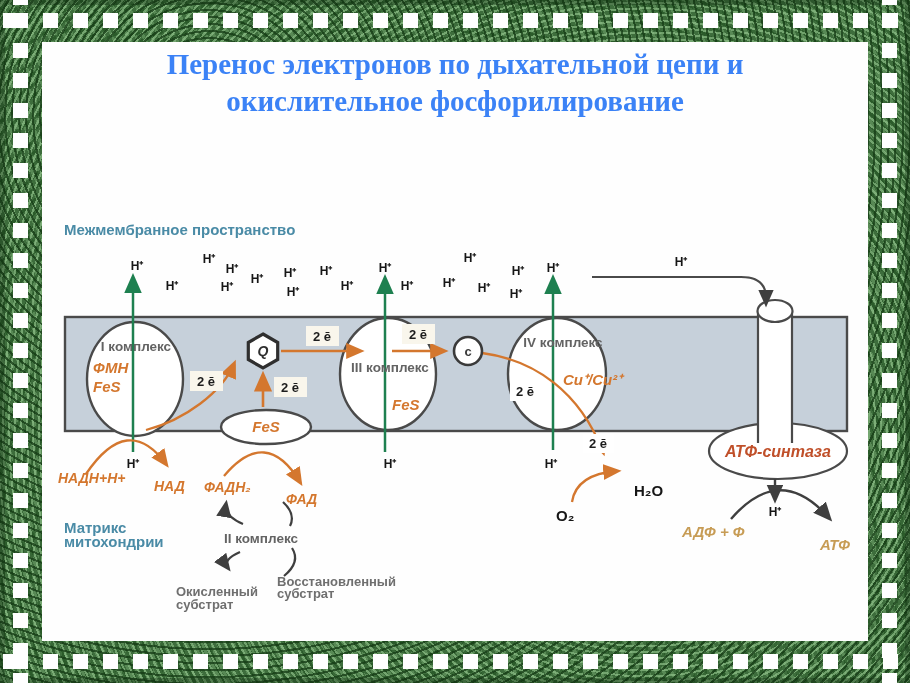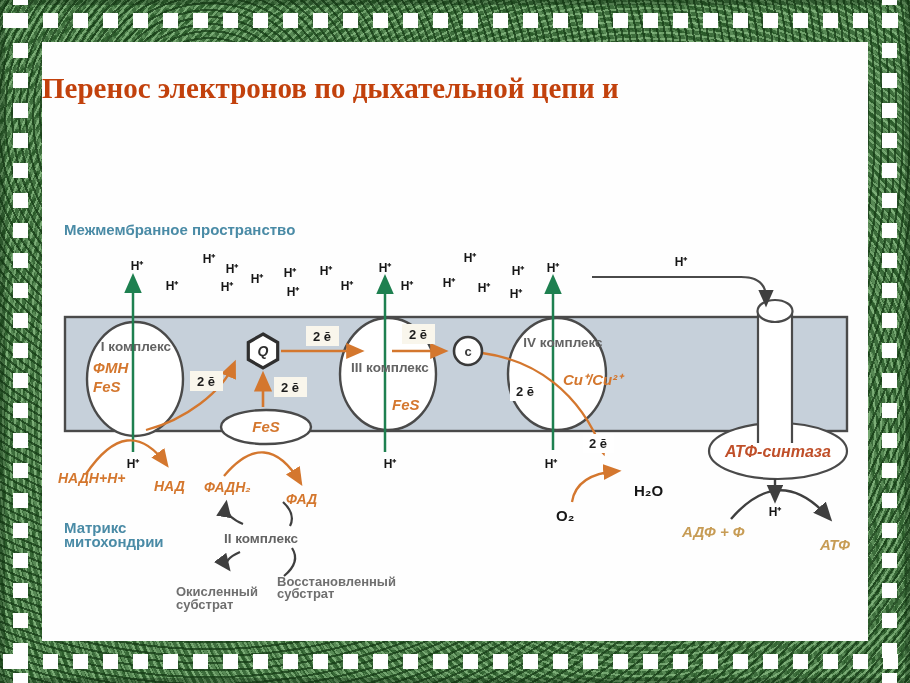--- a/index.html
+++ b/index.html
@@ -21,23 +21,23 @@
     background-image:repeating-linear-gradient(90deg,#fff 0 15px, rgba(0,0,0,0) 15px 30px);
     background-position:13px 0; }
   .sprocket.v { top:0; height:100%; width:15px;
     background-image:repeating-linear-gradient(180deg,#fff 0 15px, rgba(0,0,0,0) 15px 30px);
     background-position:0 13px; }
   .sp-top { top:13px; } .sp-bottom { bottom:14px; }
   .sp-left { left:13px; } .sp-right { right:13px; }
 
   
   .slide { position:absolute; left:42px; top:42px; width:826px; height:599px; background:#fefefe; }
-  .title { padding-top:28px; text-align:left;
+  .title { padding-top:4px; text-align:center;
     font-family:"Liberation Serif", serif; font-weight:bold;
-    font-size:29px; line-height:37px; color:#c2410c; }
+    font-size:29px; line-height:37px; color:#3b82f6; }
 
   svg.diagram { position:absolute; inset:0; }
   text { font-family:"Liberation Sans", sans-serif; }
   .teal  { fill:#4a8ba6; font-weight:bold; font-size:15px; }
   .hplus { fill:#161616; font-weight:bold; font-size:12px; }
   .cname { fill:#636363; font-weight:bold; font-size:13.5px; }
   .ocof  { fill:#d4772e; font-weight:bold; font-style:italic; font-size:15px; }
   .omet  { fill:#d4772e; font-weight:bold; font-style:italic; font-size:14px; }
   .twoe  { fill:#1d1d1d; font-weight:bold; font-size:13px; }
   .blk   { fill:#161616; font-weight:bold; font-size:15px; }
@@ -53,20 +53,21 @@
   <div class="frame">
     <div class="sprocket h sp-top"></div>
     <div class="sprocket h sp-bottom"></div>
     <div class="sprocket v sp-left"></div>
     <div class="sprocket v sp-right"></div>
   </div>
 
   <div class="slide">
     <div class="title">
       <div>Перенос электронов по дыхательной цепи и</div>
+      <div>окислительное фосфорилирование</div>
     </div>
   </div>
 
   <svg class="diagram" width="910" height="683" viewBox="0 0 910 683">
     <defs>
       <marker id="ao" markerWidth="9" markerHeight="9" refX="6" refY="3.5" orient="auto">
         <path d="M0,0 L8,3.5 L0,7 Z" fill="#d4772e"></path>
       </marker>
       <marker id="ag" markerWidth="9" markerHeight="9" refX="6" refY="3.5" orient="auto">
         <path d="M0,0 L8,3.5 L0,7 Z" fill="#1e8050"></path>

